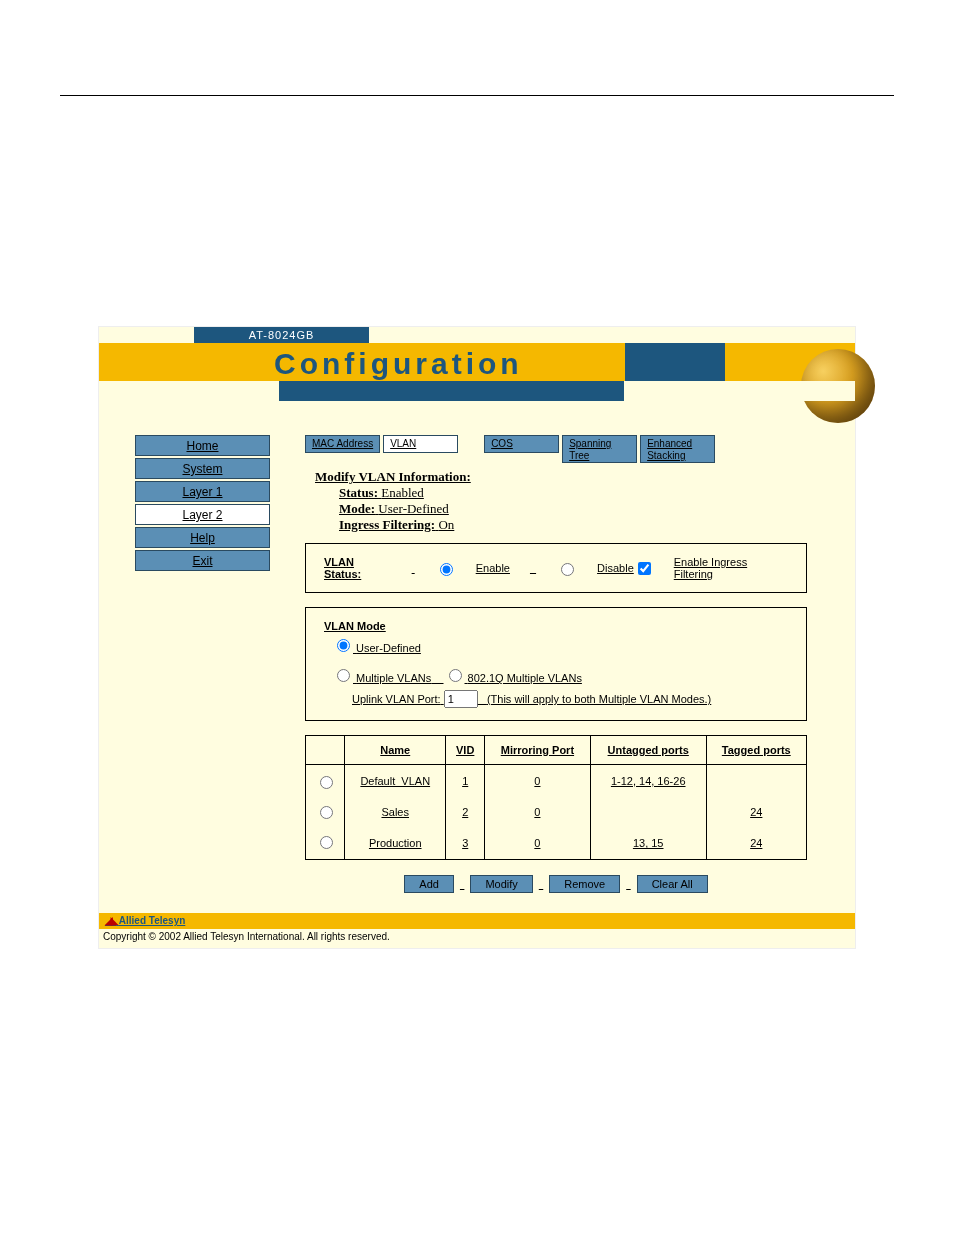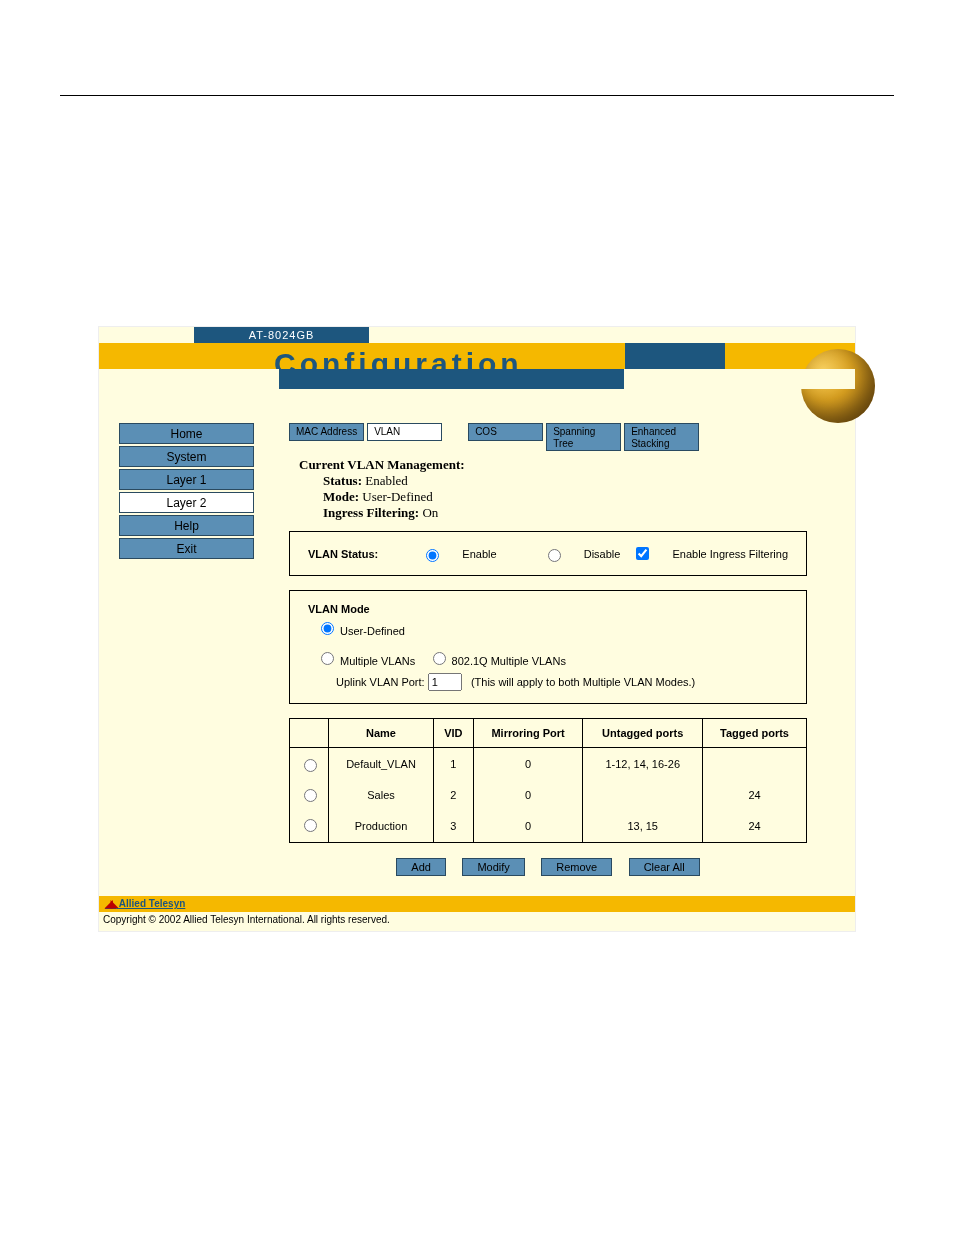--- a/index.html
+++ b/index.html
@@ -32,21 +32,21 @@
     height: 16px;
     background: #1d567e;
     color: #fff;
     font-size: 11px;
     text-align: center;
     line-height: 16px;
     letter-spacing: 1px;
   }
   .banner {
     margin-top: 16px;
-    height: 26px;
+    height: 38px;
     background: #f5b800;
     position: relative;
   }
   .banner-inner {
     position: absolute;
     left: 20px;
     right: 0;
     top: 0;
     bottom: 0;
   }
@@ -85,21 +85,22 @@
   }
   .banner2-blue {
     position: absolute;
     left: 180px;
     width: 345px;
     height: 20px;
     background: #1d567e;
   }
   .content {
     display: flex;
-    padding: 34px 0 20px 0;
+    padding: 34px 0 20px 16px;
+    text-decoration: underline;
   }
   .sidebar {
     width: 170px;
     padding-left: 20px;
   }
   .nav-btn {
     width: 135px;
     height: 21px;
     margin-bottom: 2px;
     background: #5b8fb5;
@@ -274,21 +275,21 @@
         <div class="tabs">
           <div class="tab">MAC Address</div>
           <div class="tab active">VLAN</div>
           <div style="width:20px"></div>
           <div class="tab">COS</div>
           <div class="tab tall" style="width:72px">Spanning Tree</div>
           <div class="tab tall" style="width:72px">Enhanced Stacking</div>
         </div>
 
         <div class="info-block">
-          <div class="heading">Current VLAN Management:</div>
+          <div class="heading">Modify VLAN Information:</div>
           <div class="row"><b>Status:</b> <span>Enabled</span></div>
           <div class="row"><b>Mode:</b> <span>User-Defined</span></div>
           <div class="row"><b>Ingress Filtering:</b> <span>On</span></div>
         </div>
 
         <div class="panel">
           <div class="status-row">
             <div class="radio-row">
               <span class="lbl">VLAN Status:</span>&nbsp;
               <input type="radio" name="vlanstatus" checked="" style="">

